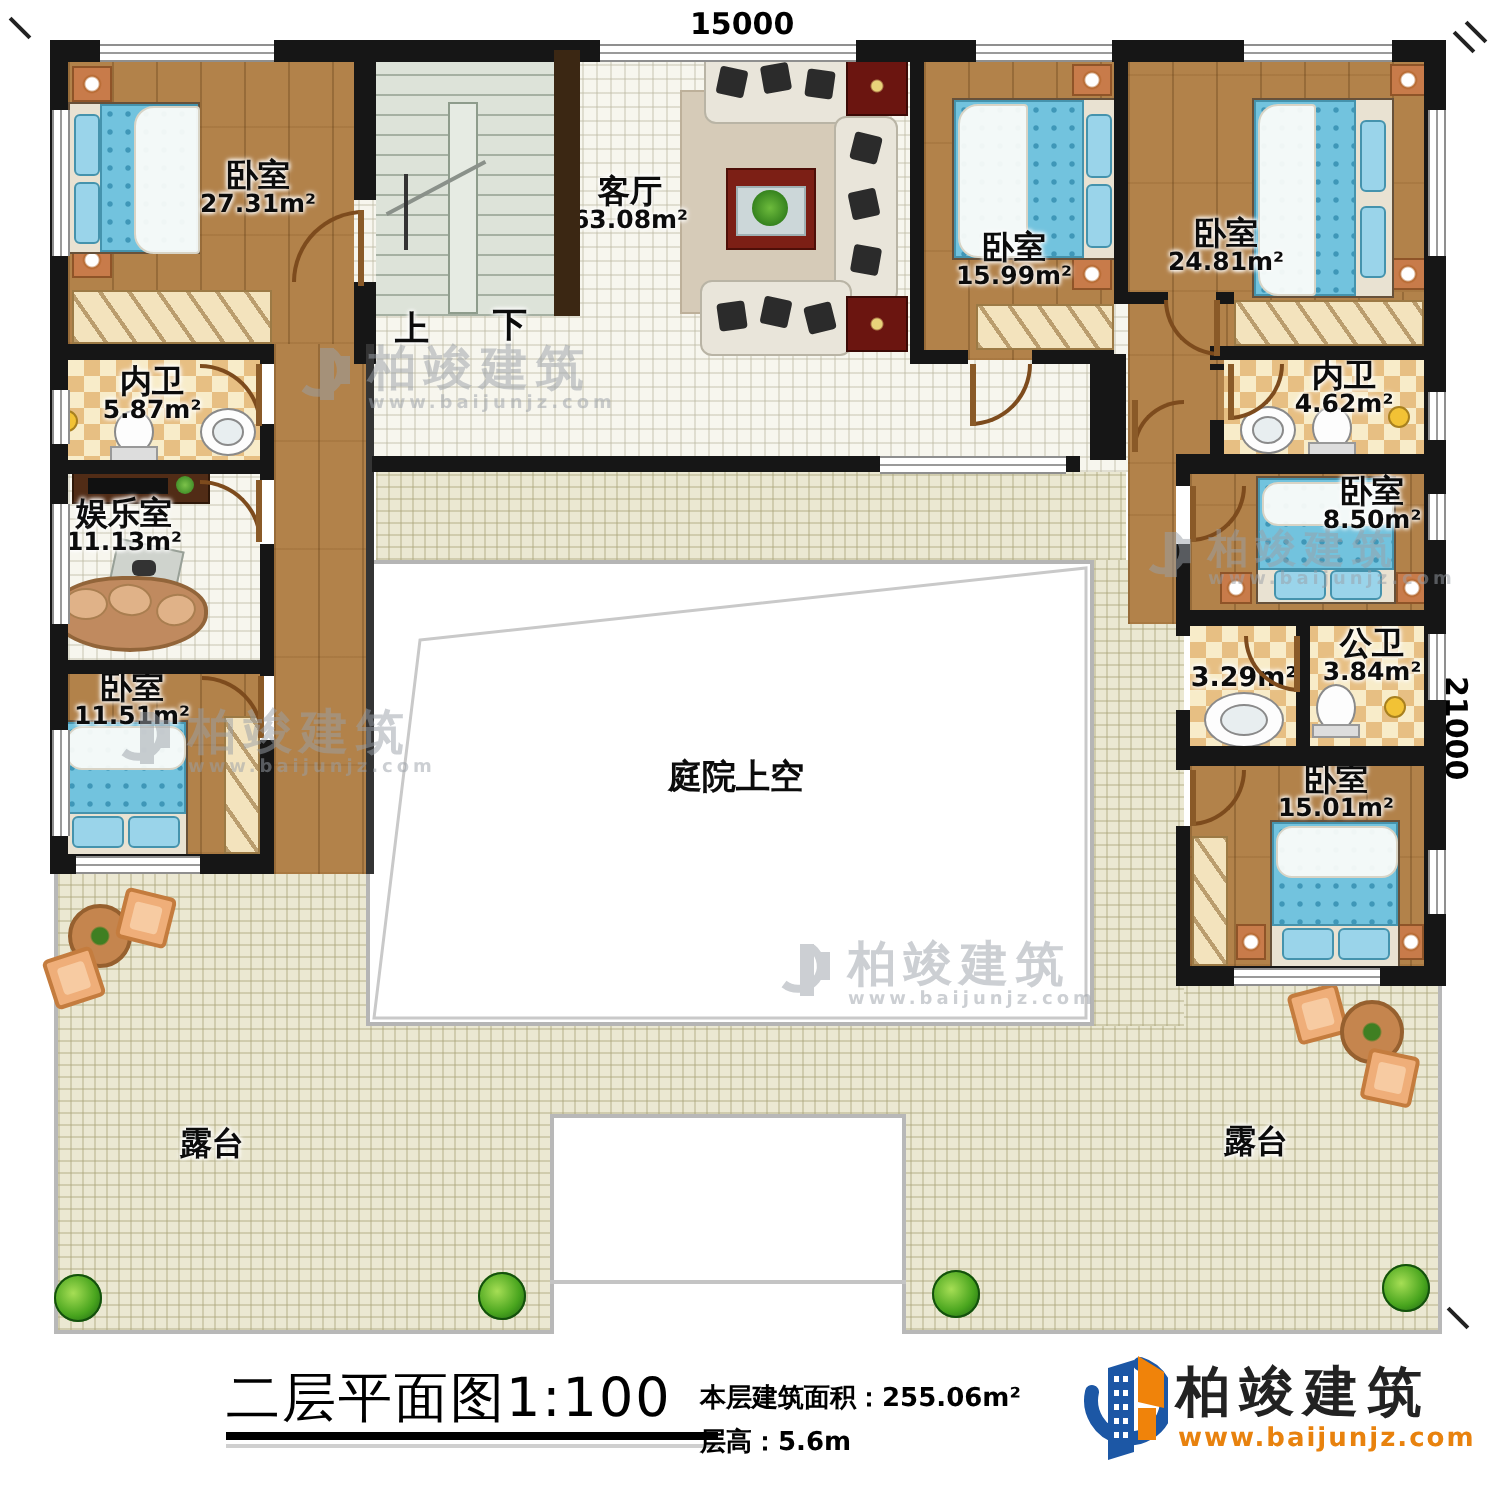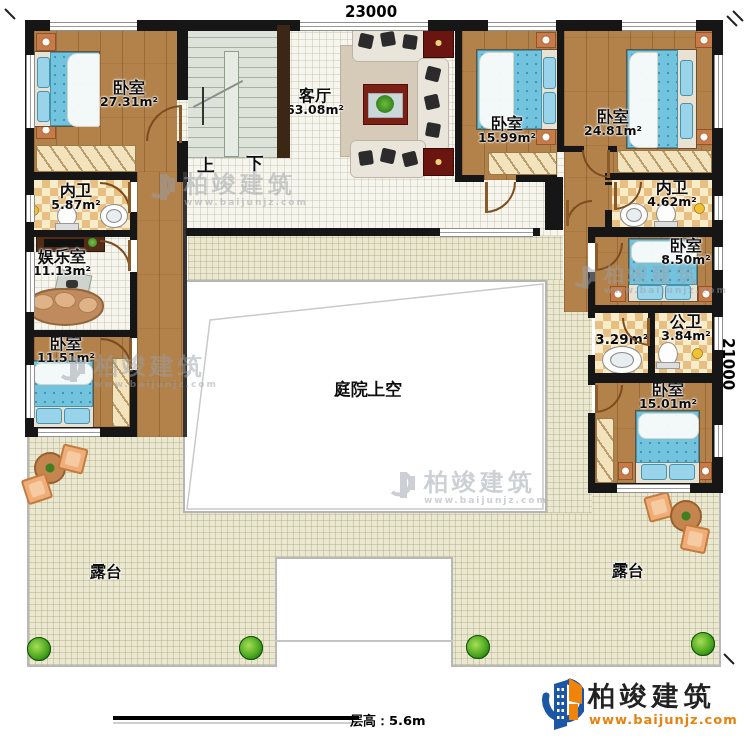--- a/index.html
+++ b/index.html
@@ -68,21 +68,21 @@
   #titleText{position:absolute;left:113px;top:681px;font-size:27px;color:#000;letter-spacing:1px;}
   .tb-small{position:absolute;font-size:13px;color:#000;font-weight:bold;}
   #logoName{position:absolute;left:588px;top:678px;font-size:27px;font-weight:bold;color:#222;letter-spacing:5px;}
   #logoUrl{position:absolute;left:589px;top:712px;font-size:13px;font-weight:bold;color:#e8820e;letter-spacing:1px;}
 </style>
 </head>
 <body>
 
 <div id="page">
 
-  <div class="dim" style="left:345px;top:3px;">23000</div>
+  <div class="dim" style="left:345px;top:3px;">15000</div>
   <div class="dim" style="left:737px;top:338px;transform:rotate(90deg);transform-origin:left top;">21000</div>
   <div class="tick" style="left:3px;top:13px;"></div>
   <div class="tick" style="left:731px;top:15px;"></div>
   <div class="tick" style="left:725px;top:20px;"></div>
   <div class="tick" style="left:722px;top:658px;"></div>
 
   <div class="abs tile" style="left:137px;top:31px;width:575px;height:205px;"></div>
   <div class="abs terr" style="left:188px;top:236px;width:375px;height:44px;"></div>
   <div class="abs terr" style="left:27px;top:437px;width:694px;height:230px;border:2px solid #b8b8b8;border-top:none;box-sizing:border-box;"></div>
   <div class="abs terr" style="left:547px;top:280px;width:45px;height:233px;"></div>
@@ -418,22 +418,24 @@
         <path d="M4 24 A 11 11 0 1 0 18 6" fill="none" stroke="currentColor" stroke-width="4"></path>
         <rect x="12" y="4" width="7" height="26" fill="currentColor"></rect>
         <rect x="21" y="8" width="6" height="14" fill="currentColor"></rect>
       </svg>
     <div>
         <div class="t1" style="font-size:20px;">柏竣建筑</div>
         <div class="t2">www.baijunjz.com</div>
       </div>
   </div>
 
+  <div id="titleText">二层平面图1:100</div>
   <div class="abs" style="left:113px;top:716px;width:246px;height:4px;background:#000;"></div>
   <div class="abs" style="left:113px;top:722px;width:246px;height:2px;background:#cfcfcf;"></div>
+  <div class="tb-small" style="left:350px;top:690px;">本层建筑面积：255.06m²</div>
   <div class="tb-small" style="left:350px;top:712px;">层高：5.6m</div>
 
   <svg class="abs" style="left:536px;top:674px;" width="48" height="62" viewBox="0 0 48 62">
     <path d="M10 22 A 19 19 0 1 0 34 8" fill="none" stroke="#1c57a5" stroke-width="7" stroke-linecap="round"></path>
     <polygon points="18,10 31,6 31,52 18,56" fill="#1c57a5"></polygon>
     <polygon points="33,4 46,12 46,30 33,27" fill="#f0830a"></polygon>
     <rect x="33" y="30" width="9" height="16" fill="#f0830a"></rect>
     <g fill="#fff">
       <rect x="21" y="14" width="2.5" height="3"></rect>
         <rect x="25.5" y="14" width="2.5" height="3"></rect>

